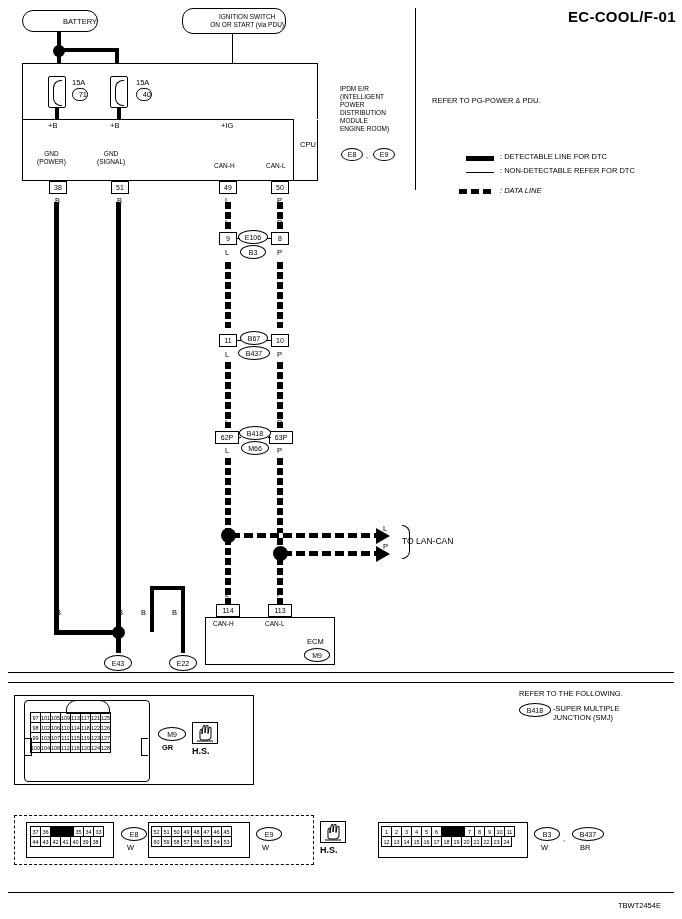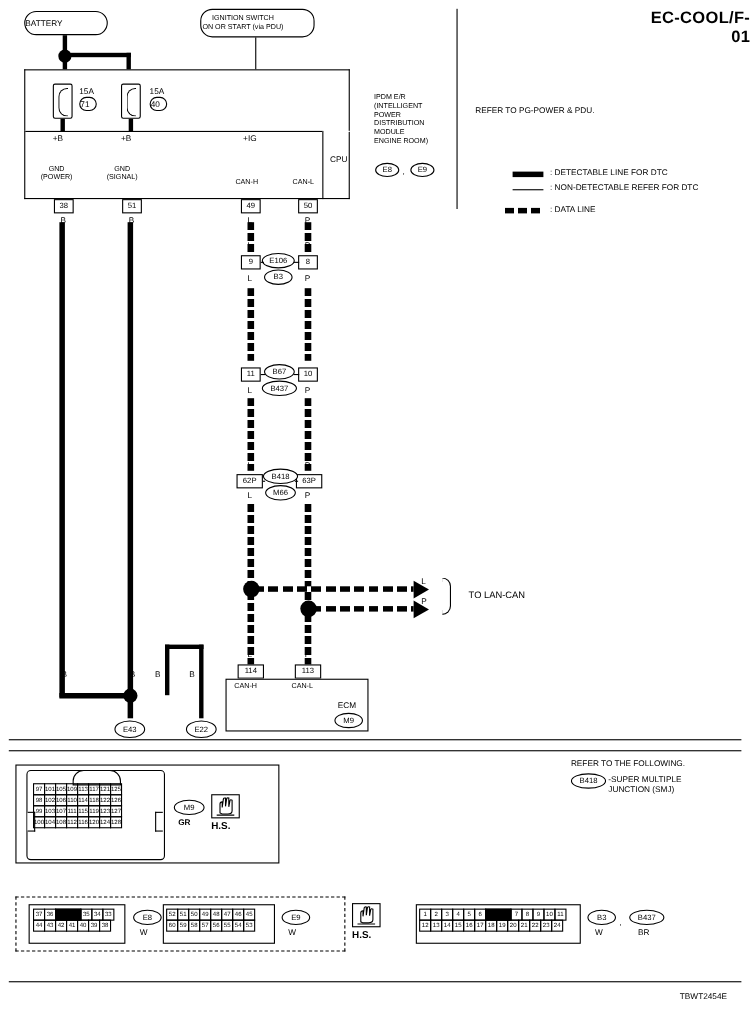--- a/index.html
+++ b/index.html
@@ -4,21 +4,21 @@
 <style>
   html,body{margin:0;padding:0;background:#fff;}
   body{width:682px;height:919px;position:relative;font-family:"Liberation Sans",sans-serif;color:#000;}
   #sheet{position:absolute;left:0;top:0;width:682px;height:919px;}
   .abs{position:absolute;}
   .t{font-size:7.5px;line-height:9px;white-space:pre;}
   .t6{font-size:6.5px;line-height:8px;white-space:pre;}
   .t8{font-size:8.5px;line-height:10px;white-space:pre;}
   .title{font-size:15px;font-weight:bold;letter-spacing:.3px;}
   .box{border:1px solid #000;background:#fff;box-sizing:border-box;}
-  .ctr{display:flex;align-items:center;justify-content:flex-start;text-align:center;border-radius:11px;}
+  .ctr{display:flex;align-items:center;justify-content:flex-end;text-align:center;border-radius:11px;}
   .vline{background:#000;width:1px;}
   .hline{background:#000;height:1px;}
   .thick{background:#000;}
   .conn{border:1px solid #000;background:#fff;box-sizing:border-box;display:flex;align-items:center;justify-content:center;font-size:7px;}
   .oval{border:1px solid #000;border-radius:50%;background:#fff;box-sizing:border-box;display:flex;align-items:center;justify-content:center;font-size:7px;}
   .dot{background:#000;border-radius:50%;}
   .fuse{border:1px solid #000;box-sizing:border-box;background:#fff;}
   .pinrow{display:flex;}
   .pin{border:1px solid #000;box-sizing:border-box;width:11px;height:11px;font-size:5.5px;display:flex;align-items:center;justify-content:center;margin-left:-1px;margin-top:-1px;}
   .dataline{height:5px;background:repeating-linear-gradient(90deg,#000 0 9px, #fff 9px 13px);}
@@ -26,21 +26,21 @@
   .legendthin{height:1px;background:#000;}
   .legenddata{height:5px;background:repeating-linear-gradient(90deg,#000 0 8px,#fff 8px 12px);}
   .dashbox{border:1px dashed #000;box-sizing:border-box;}
   .hs{font-size:9px;font-weight:bold;}
 </style>
 </head>
 <body>
 
 <div id="sheet">
 
-  <div class="abs title" style="left:591px;top:8px;text-align:right;">EC-COOL/F-01</div>
+  <div class="abs title" style="left:568px;top:8px;">EC-COOL/F-01</div>
 
   <div class="abs vline" style="left:415px;top:8px;height:182px;"></div>
   <div class="abs hline" style="left:8px;top:672px;width:666px;"></div>
   <div class="abs hline" style="left:8px;top:682px;width:666px;"></div>
   <div class="abs hline" style="left:8px;top:892px;width:666px;"></div>
 
   <div class="abs box ctr t" style="left:22px;top:10px;width:76px;height:22px;">
     <span>BATTERY</span>
   </div>
 
@@ -109,21 +109,21 @@
   <div class="abs t" style="left:55px;top:196px;">B</div>
   <div class="abs t" style="left:117px;top:196px;">B</div>
   <div class="abs t" style="left:225px;top:196px;">L</div>
   <div class="abs t" style="left:277px;top:196px;">P</div>
 
   <div class="abs legendthick" style="left:466px;top:156px;width:28px;"></div>
   <div class="abs t" style="left:500px;top:152px;">: DETECTABLE LINE FOR DTC</div>
   <div class="abs legendthin" style="left:466px;top:172px;width:28px;"></div>
   <div class="abs t" style="left:500px;top:166px;">: NON-DETECTABLE REFER FOR DTC</div>
   <div class="abs legenddata" style="left:459px;top:189px;width:35px;"></div>
-  <div class="abs t" style="left:500px;top:186px;">: DATA LINE</div>
+  <div class="abs t" style="left:500px;top:186px;font-style:italic;">: DATA LINE</div>
 
   <div class="abs thick" style="left:54px;top:202px;width:5px;height:432px;"></div>
   <div class="abs thick" style="left:116px;top:202px;width:5px;height:428px;"></div>
   <div class="abs thick" style="left:54px;top:630px;width:67px;height:5px;"></div>
   <div class="abs dot" style="left:112px;top:626px;width:13px;height:13px;"></div>
   <div class="abs thick" style="left:116px;top:635px;width:5px;height:18px;"></div>
 
   <div class="abs thick" style="left:150px;top:586px;width:35px;height:4px;"></div>
   <div class="abs thick" style="left:150px;top:586px;width:4px;height:46px;"></div>
   <div class="abs thick" style="left:181px;top:586px;width:4px;height:67px;"></div>
@@ -181,21 +181,21 @@
 
   <div class="abs dot" style="left:221px;top:528px;width:15px;height:15px;"></div>
   <div class="abs dot" style="left:273px;top:546px;width:15px;height:15px;"></div>
   <div class="abs dataline" style="left:231px;top:533px;width:145px;"></div>
   <div class="abs dataline" style="left:283px;top:551px;width:93px;"></div>
 
   <div class="abs" style="left:376px;top:528px;width:0;height:0;border-left:14px solid #000;border-top:8px solid transparent;border-bottom:8px solid transparent;"></div>
   <div class="abs" style="left:376px;top:546px;width:0;height:0;border-left:14px solid #000;border-top:8px solid transparent;border-bottom:8px solid transparent;"></div>
   <div class="abs t" style="left:383px;top:524px;">L</div>
   <div class="abs t" style="left:383px;top:542px;">P</div>
-  <div class="abs t8" style="left:426px;top:536px;text-align:center;">TO LAN-CAN</div>
+  <div class="abs t8" style="left:402px;top:536px;text-align:center;">TO LAN-CAN</div>
   <div class="abs" style="left:402px;top:525px;width:7px;height:32px;border:1px solid #000;border-left:none;border-radius:0 8px 8px 0;"></div>
 
   <div class="abs t" style="left:225px;top:590px;">L</div>
   <div class="abs t" style="left:277px;top:590px;">P</div>
   <div class="abs conn" style="left:216px;top:604px;width:24px;height:13px;">114</div>
   <div class="abs conn" style="left:268px;top:604px;width:24px;height:13px;">113</div>
   <div class="abs box" style="left:205px;top:617px;width:130px;height:48px;"></div>
   <div class="abs t6" style="left:213px;top:620px;">CAN-H</div>
   <div class="abs t6" style="left:265px;top:620px;">CAN-L</div>
   <div class="abs t" style="left:307px;top:637px;">ECM</div>

